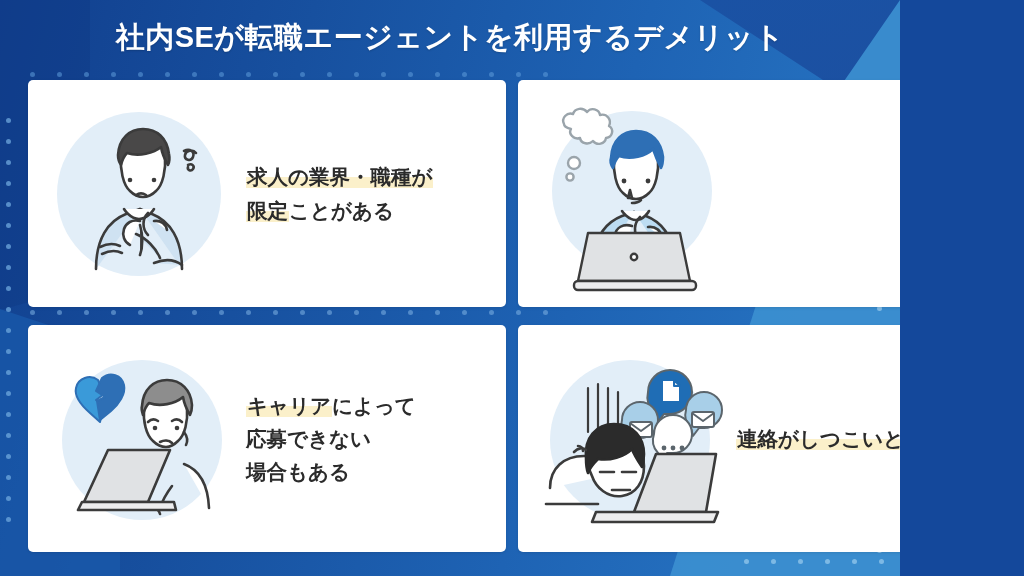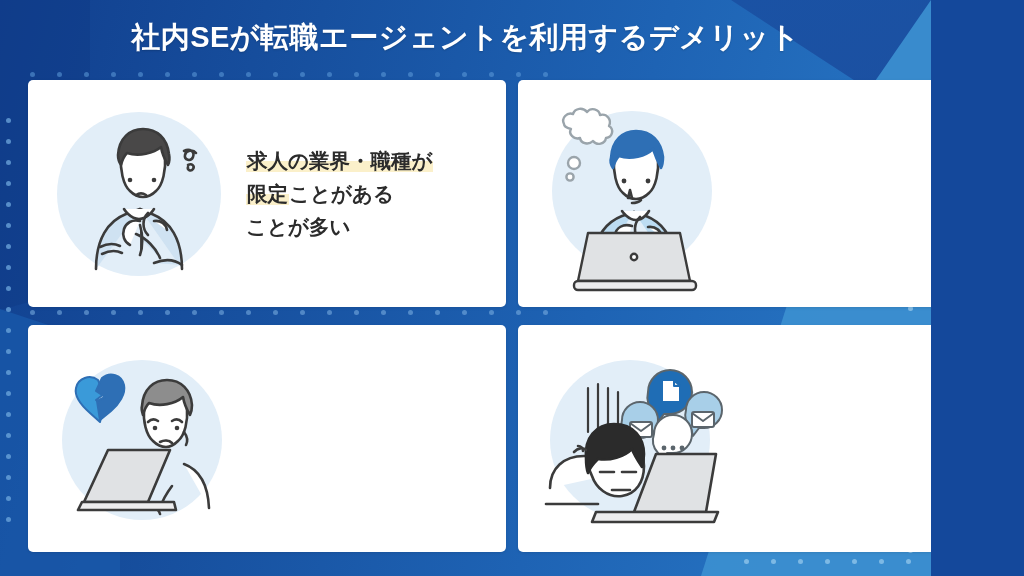--- a/index.html
+++ b/index.html
@@ -2,21 +2,21 @@
 <html><head>
 <meta charset="utf-8">
 <style>
   html,body{margin:0;padding:0;}
   body{
     width:1024px;height:576px;overflow:hidden;
     font-family:"Liberation Sans","DejaVu Sans",sans-serif;
     background:#14489b;
   }
   #slide{position:relative;width:900px;height:576px;overflow:hidden;
-    background:linear-gradient(105deg,#113f8e 0%,#17509f 30%,#1e63b4 62%,#2a7ac7 100%);padding-left:31px;}
+    background:linear-gradient(105deg,#113f8e 0%,#17509f 30%,#1e63b4 62%,#2a7ac7 100%);}
 
   
   .bg-wedge-right{
     position:absolute;right:0;top:0;width:230px;height:576px;
     background:#3b8ed0;
     clip-path:polygon(100% 0, 100% 100%, 0 100%, 62% 22%);
     opacity:.95;
   }
   .bg-wedge-right-top{
     position:absolute;right:0;top:0;width:200px;height:210px;
@@ -203,21 +203,20 @@
           </g>
           <g fill="none" stroke="#3b3b3b" stroke-width="2.6" stroke-linecap="round">
             <path d="M148 60c6-3 11 1 9 6s-9 3-8-2 8-6 11-2"></path>
             <path d="M152 74c4-2 7 1 5 4s-6 1-5-2"></path>
           </g>
         </svg>
       </div>
       <div class="copy">
         <div class="line"><span class="hl">求人の業界・職種が</span></div>
         <div class="line"><span class="hl">限定</span><span>ことがある</span></div>
-        <div class="line">ことが多い</div>
       </div>
     </div>
 
     <div class="card">
       <div class="illu">
         <svg viewBox="0 0 206 206">
           <circle cx="106" cy="100" r="80" fill="#e2eef8"></circle>
           <g fill="#ffffff" stroke="#9aa4ab" stroke-width="2.4" stroke-linejoin="round">
             <path d="M38 33c-3-6 3-12 9-10 2-6 10-7 14-2 4-5 12-3 13 3 7-2 12 5 9 11 5 3 4 11-3 12-1 6-9 8-13 3-4 4-12 3-13-3-6 2-12-4-9-9-4-1-7-3-7-5z"></path>
             <circle cx="48" cy="72" r="6"></circle>
@@ -274,20 +273,23 @@
             <path d="M86 160c4-2 8-1 10 2"></path>
             <path d="M86 166c4-2 8-1 10 2"></path>
           </g>
           <g stroke="#3b3b3b" stroke-width="2.6" stroke-linejoin="round">
             <path d="M48 166l24-52h62l-22 52z" fill="#e0e2e4"></path>
             <path d="M42 174h98l-2-8H46z" fill="#ededee"></path>
           </g>
         </svg>
       </div>
       <div class="copy">
+        <div class="line"><span class="hl">キャリア</span><span>によって</span></div>
+        <div class="line">応募できない</div>
+        <div class="line">場合もある</div>
       </div>
     </div>
 
     <div class="card">
       <div class="illu">
         <svg viewBox="0 0 206 206">
           <circle cx="104" cy="104" r="80" fill="#e2eef8"></circle>
           <g stroke="#3b3b3b" stroke-width="2.2" fill="none" stroke-linecap="round">
             <path d="M62 52v44M72 48v50M82 52v46M92 56v42"></path>
           </g>
@@ -322,17 +324,18 @@
             <path d="M48 116c4-4 9-5 12-2"></path>
             <path d="M52 110c3 0 5 2 5 5"></path>
           </g>
           <g stroke="#3b3b3b" stroke-width="2.6" stroke-linejoin="round">
             <path d="M108 176l22-58h60l-10 58z" fill="#e0e2e4"></path>
             <path d="M70 176h122l-4 10H66z" fill="#ededee"></path>
           </g>
         </svg>
       </div>
       <div class="copy">
+        <div class="line"><span class="hl">連絡がしつこいと</span></div>
       </div>
     </div>
 
   </div>
 </div>
 
 </body></html>

